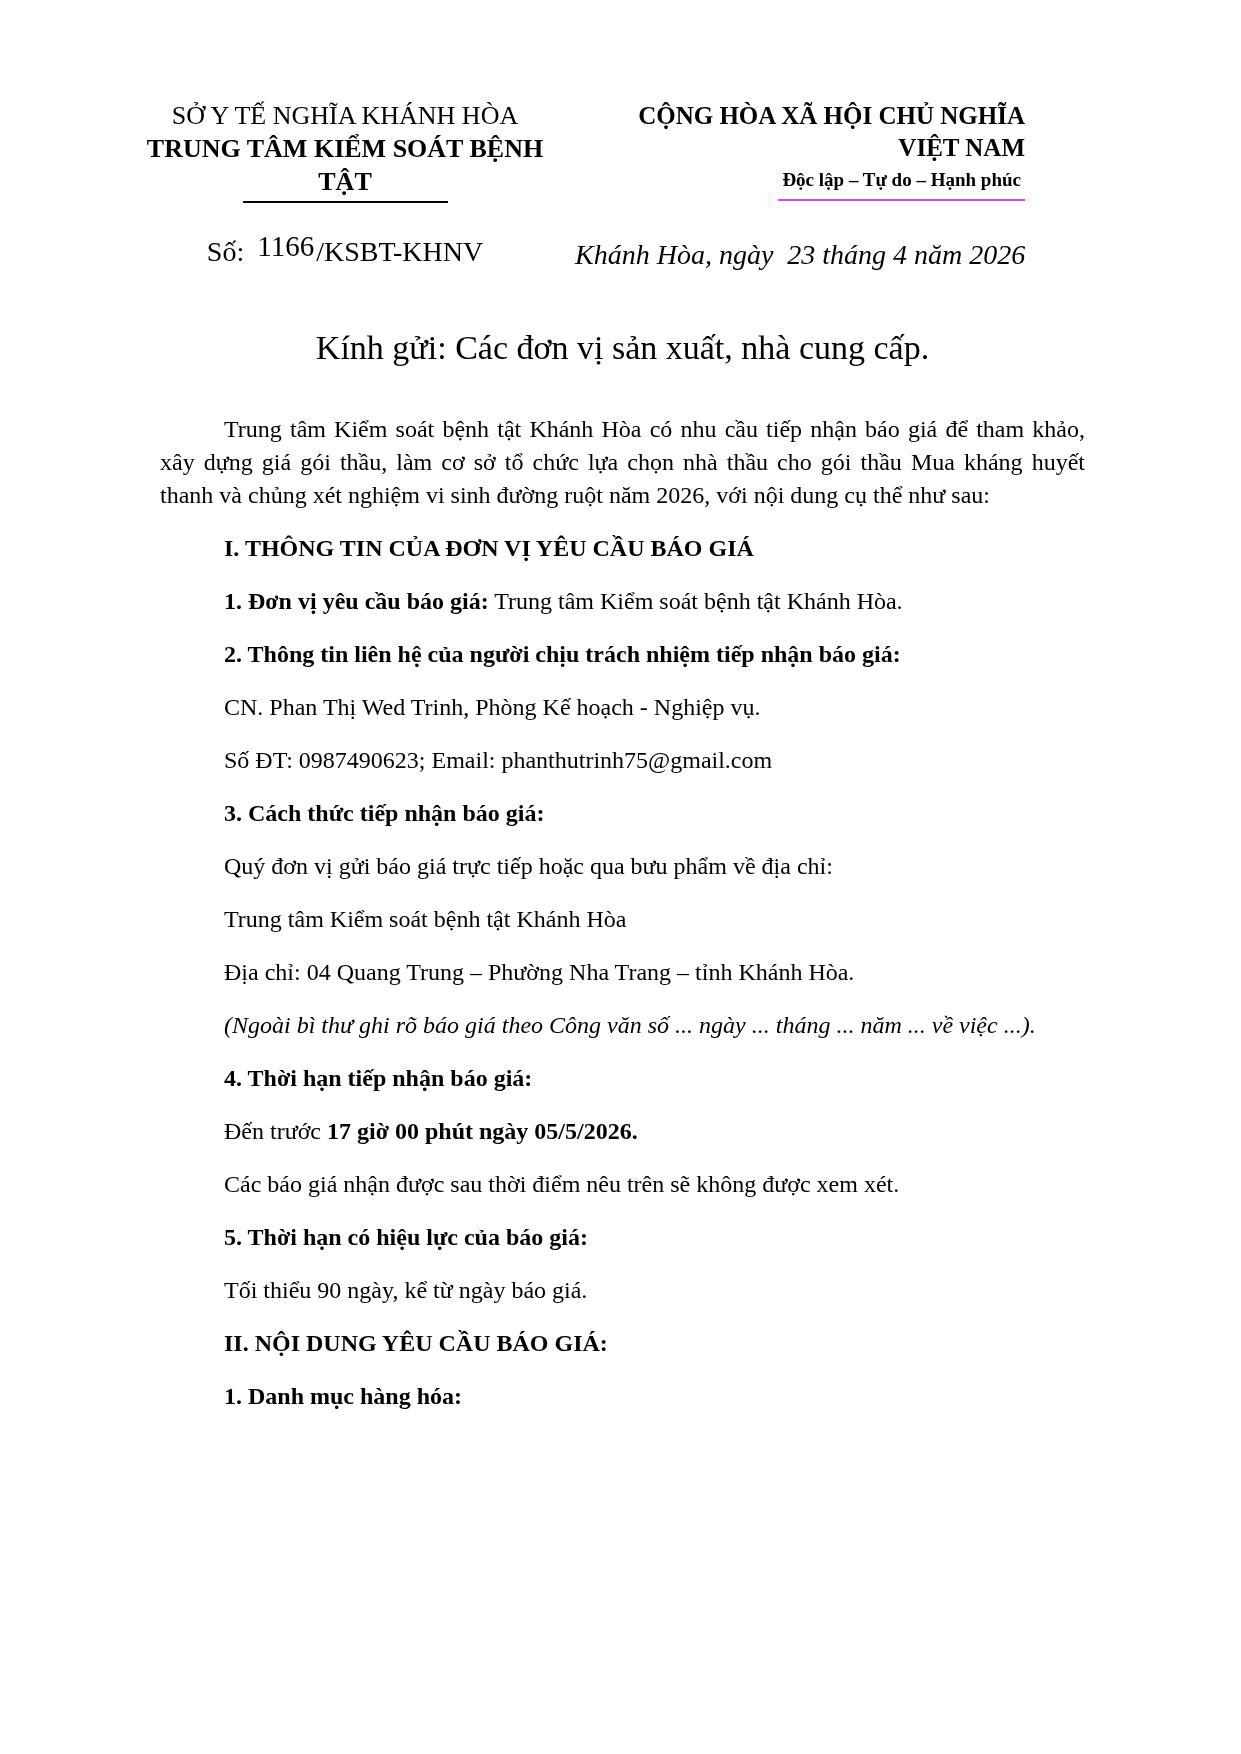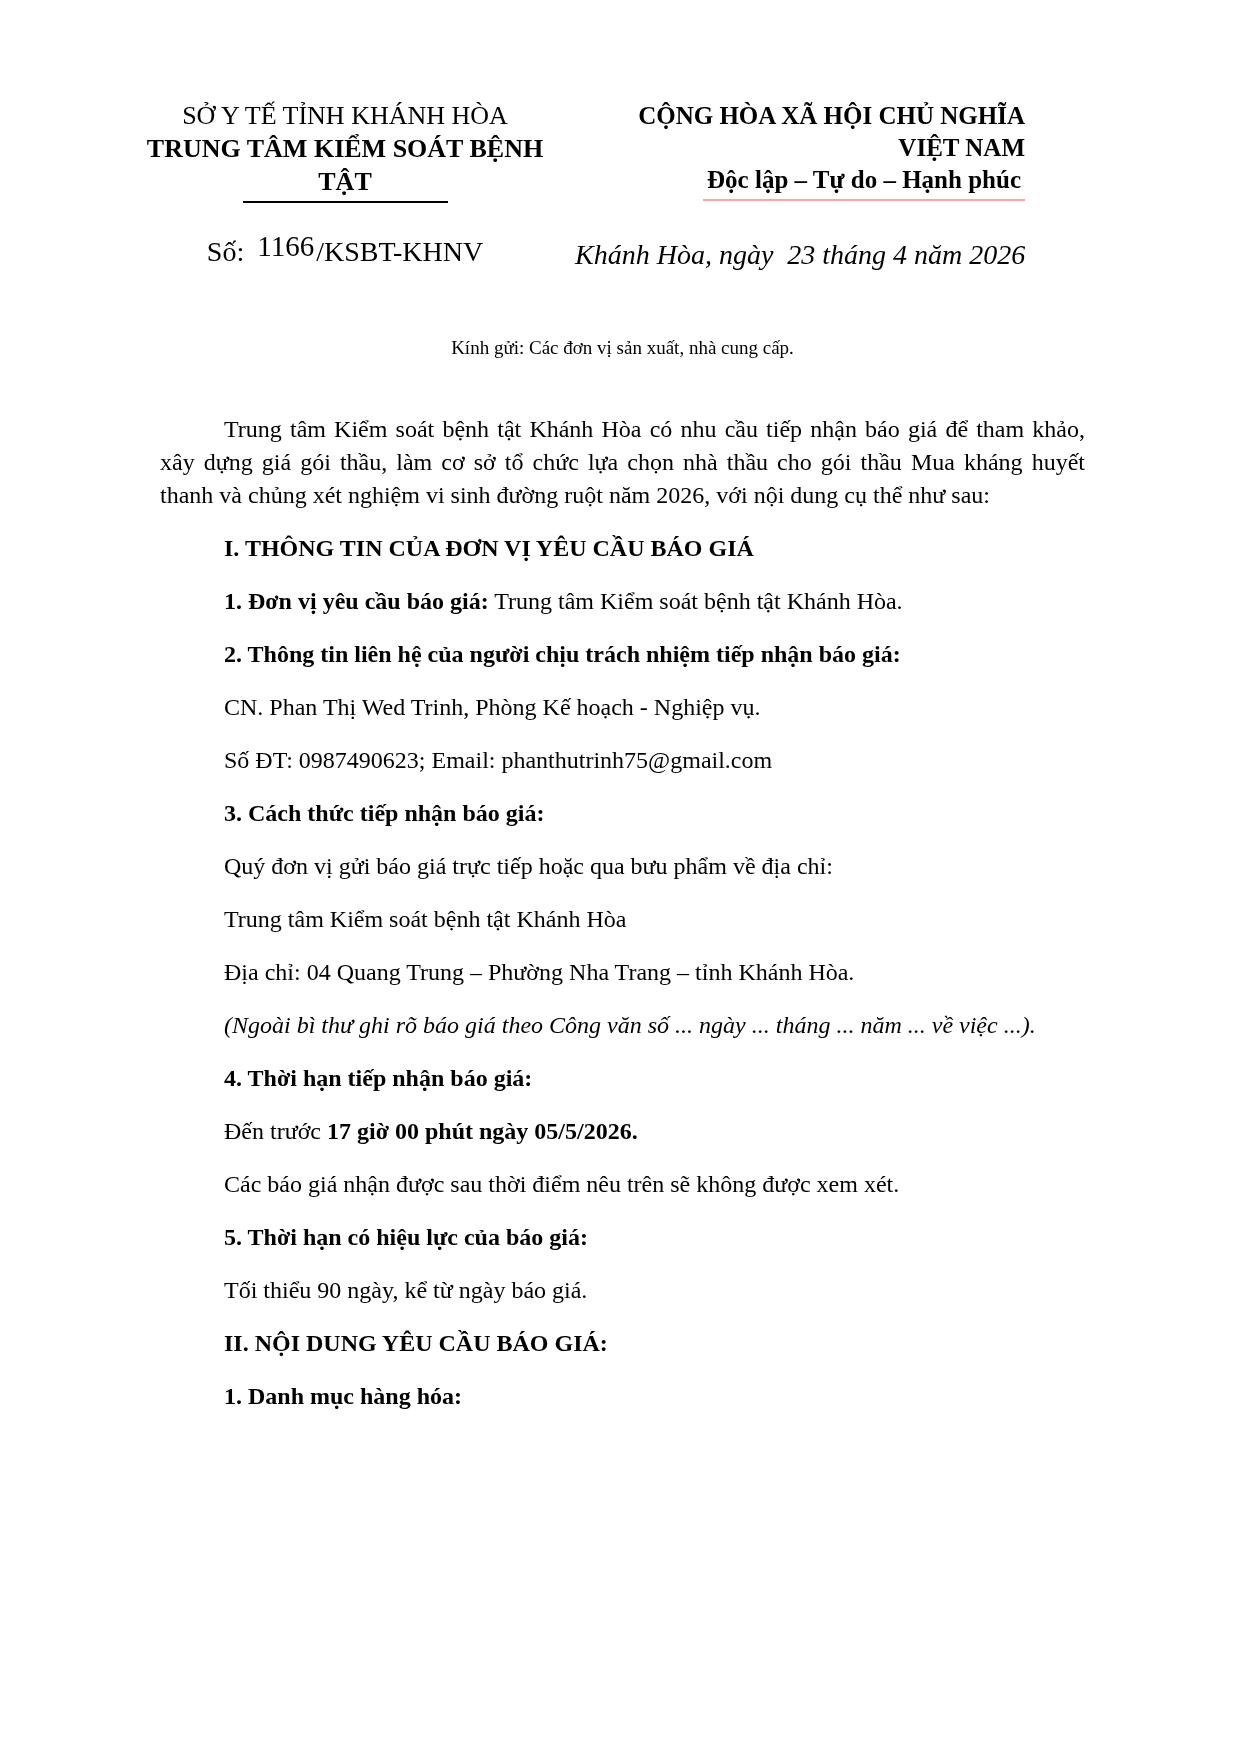--- a/index.html
+++ b/index.html
@@ -9,43 +9,43 @@
     box-sizing:border-box;padding-top:100px;overflow:hidden;margin:0 auto;position:relative;
   }
   
   .header{display:flex;margin-left:125px;width:900px;}
   .h-left{width:440px;text-align:center;}
   .h-right{width:450px;margin-left:10px;text-align:right;}
   .h-left .l1{font-size:26px;line-height:32px;}
   .h-left .l2{font-size:26px;line-height:33px;font-weight:bold;}
   .org-rule{width:205px;height:0;border-bottom:2px solid #000;margin:3px auto 0;}
   .h-right .l1{font-size:25px;line-height:32px;font-weight:bold;}
-  .motto{display:inline-block;font-size:25px;line-height:32px;font-weight:bold;
-         border-bottom:2px solid #fca5a5;padding:0 4px 3px;}
+  .motto{display:inline-block;font-size:19px;line-height:32px;font-weight:bold;
+         border-bottom:2px solid #d946ef;padding:0 4px 3px;}
   .doc-number{margin-top:33px;font-size:28px;line-height:31px;white-space:pre;}
   .doc-num-val{display:inline-block;position:relative;top:-5px;font-size:29px;padding:0 2px 0 6px;}
   .subject{margin-top:9px;font-size:25px;line-height:34px;}
   .date-line{margin-top:38px;font-size:28px;line-height:32px;font-style:italic;white-space:pre;}
   
   .body-wrap{margin-left:160px;width:925px;}
-  .salutation{margin:60px 0 0;font-size:19px;line-height:34px;text-align:center;}
+  .salutation{margin:60px 0 0;font-size:34px;line-height:34px;text-align:center;}
   .para{margin:20px 0 0;font-size:24px;line-height:33px;text-indent:64px;}
   .intro{margin-top:48px;text-align:justify;}
   .justify{text-align:justify;}
   .bold{font-weight:bold;}
   .italic{font-style:italic;}
 </style>
 </head>
 <body>
 
 <div class="page">
 
   <div class="header">
     <div class="h-left">
-      <div class="l1">SỞ Y TẾ TỈNH KHÁNH HÒA</div>
+      <div class="l1">SỞ Y TẾ NGHĨA KHÁNH HÒA</div>
       <div class="l2">TRUNG TÂM KIỂM SOÁT BỆNH TẬT</div>
       <div class="org-rule"></div>
       <div class="doc-number"><span>Số: </span><span class="doc-num-val">1166</span><span>/KSBT-KHNV</span></div>
     </div>
     <div class="h-right">
       <div class="l1">CỘNG HÒA XÃ HỘI CHỦ NGHĨA VIỆT NAM</div>
       <div><span class="motto">Độc lập – Tự do – Hạnh phúc</span></div>
       <div class="date-line">Khánh Hòa, ngày  23 tháng 4 năm 2026</div>
     </div>
   </div>

